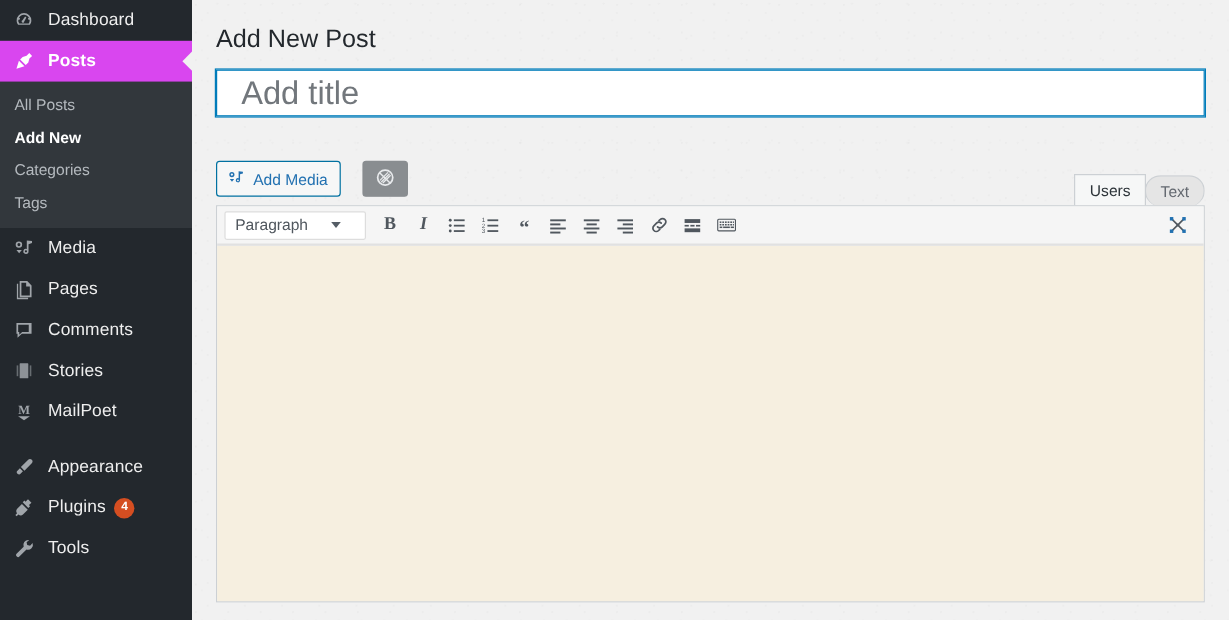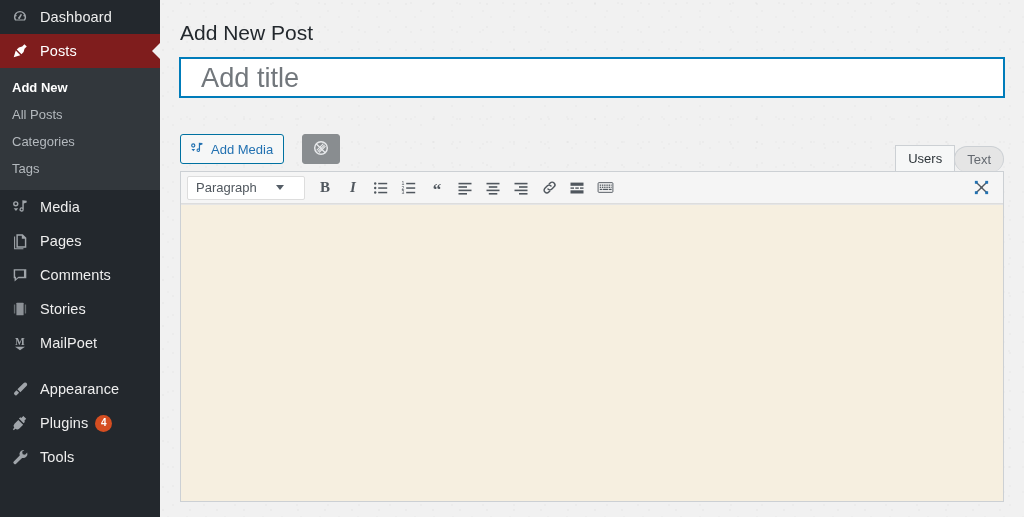--- a/index.html
+++ b/index.html
@@ -22,21 +22,21 @@
   }
   .menu-top {
     display: flex; align-items: center;
     height: 34px; padding-left: 10px;
     font-size: 14px; line-height: 1;
     position: relative;
     color: #eee;
   }
   .menu-top .mlabel { margin-left: 10px; font-size: 14.5px; letter-spacing: .1px; }
   .menu-top.current {
-    background: #7f1d1d; color: #fff; font-weight: 400;
+    background: #d946ef; color: #fff; font-weight: 700;
   }
   .menu-top.current .mlabel { color: #fff; }
   .menu-top.current .arrow {
     position: absolute; right: 0; top: 50%;
     transform: translateY(-50%);
     width: 0; height: 0;
     border-top: 8px solid transparent;
     border-bottom: 8px solid transparent;
     border-right: 8px solid #f1f1f1;
   }
@@ -226,22 +226,22 @@
       <span class="menu-icon">
         <svg width="18" height="18" viewBox="0 0 20 20" fill="currentColor">
             <path d="M14.9 2.5 12.4 5 8.8 6 6.4 8.4l5.2 5.2 2.4-2.4 1-3.6 2.5-2.5zM5.3 9.5 3 16.9 10.4 14.6z"></path>
           </svg>
       </span>
       <span class="mlabel">Posts</span>
       <span class="arrow"></span>
     </div>
 
     <div class="submenu">
+      <a class="submenu-item">All Posts</a>
       <a class="submenu-item current">Add New</a>
-      <a class="submenu-item">All Posts</a>
       <a class="submenu-item">Categories</a>
       <a class="submenu-item">Tags</a>
     </div>
 
     <div class="menu-top">
       <span class="menu-icon">
         <svg width="18" height="18" viewBox="0 0 20 20" fill="currentColor">
             <path d="M5.3 3.5a3 3 0 1 0 0 6 3 3 0 0 0 0-6zm0 1.6a1.4 1.4 0 1 1 0 2.8 1.4 1.4 0 0 1 0-2.8zM12.6 2.6v7.9a2.4 2.4 0 1 0 1.6 2.2V6.1l3.2-1V3.1zM11.8 11.7a1 1 0 1 1 0 2 1 1 0 0 1 0-2zM3 11.5l2.5 3 2.5-3z"></path>
           </svg>
       </span>

